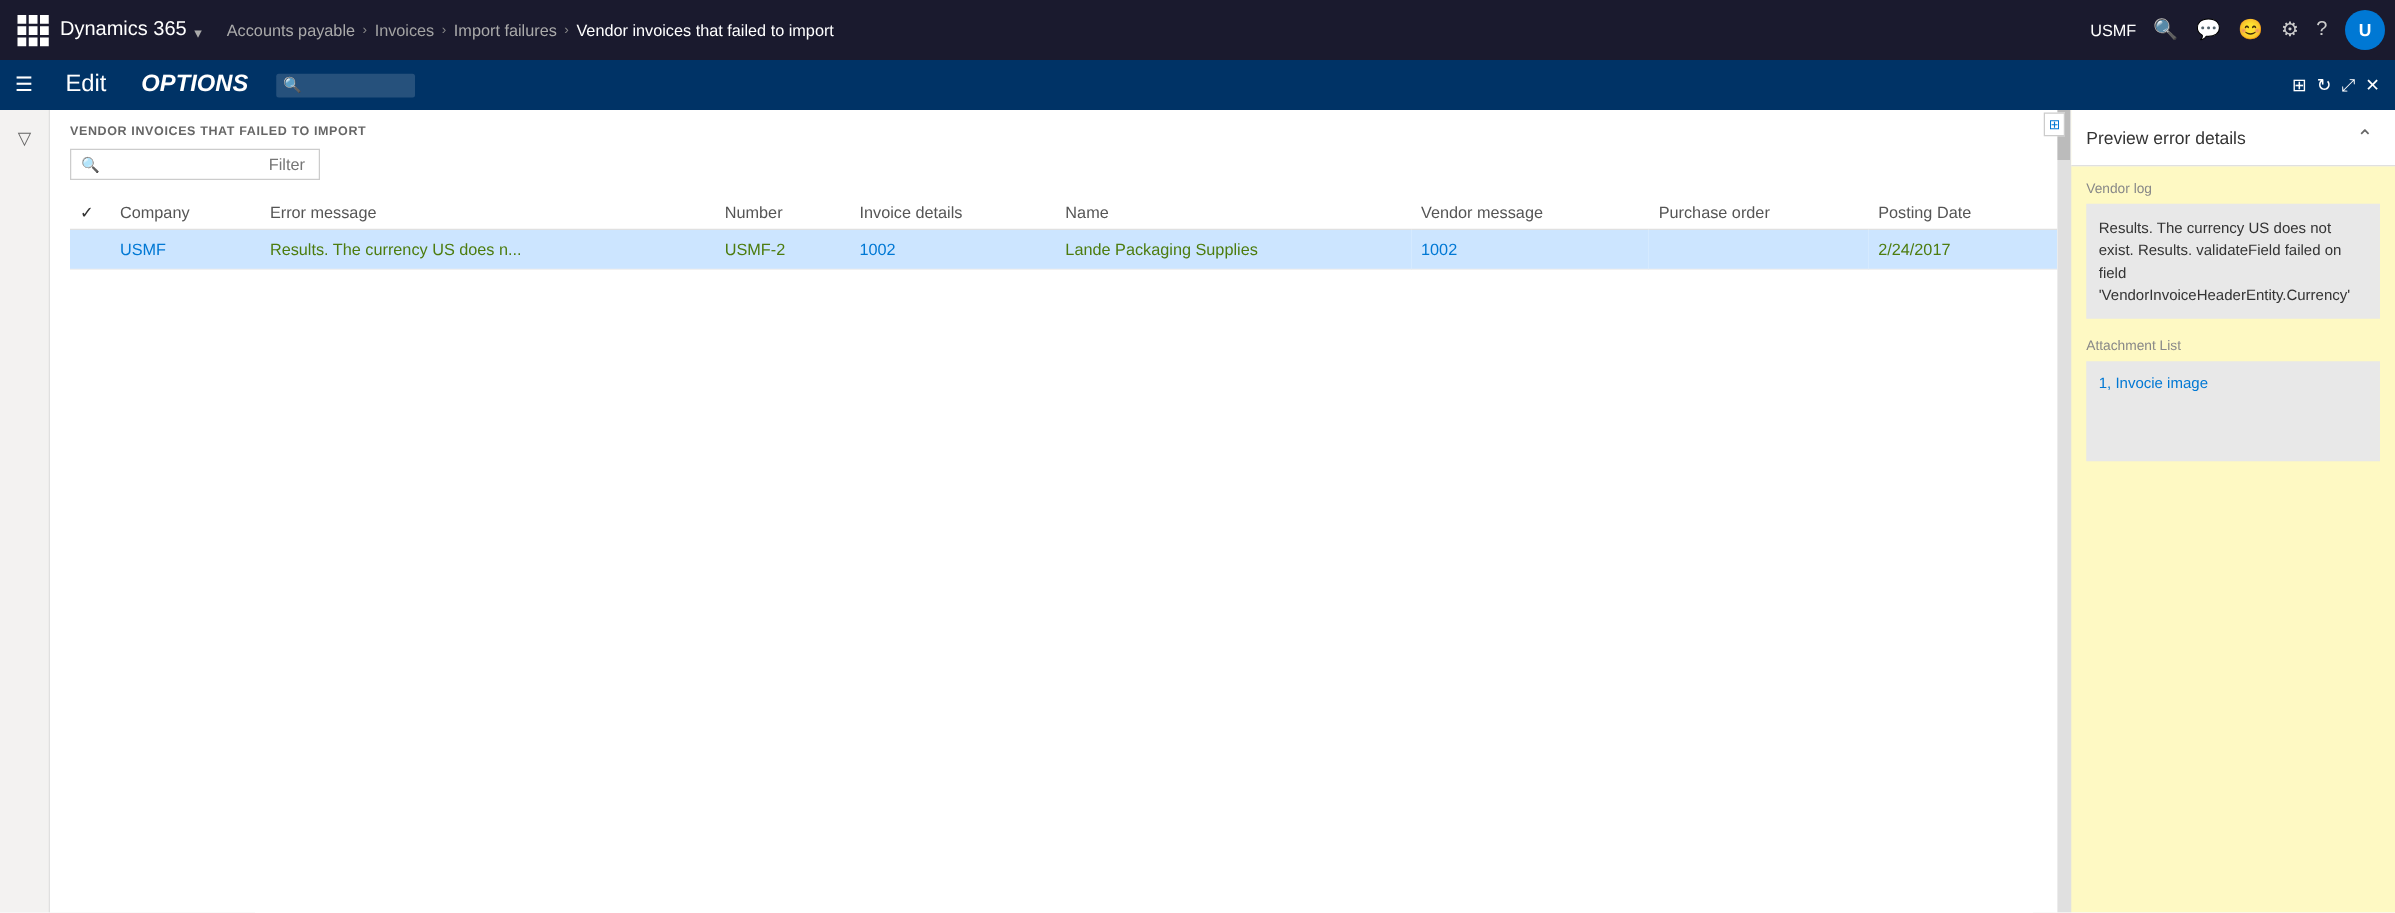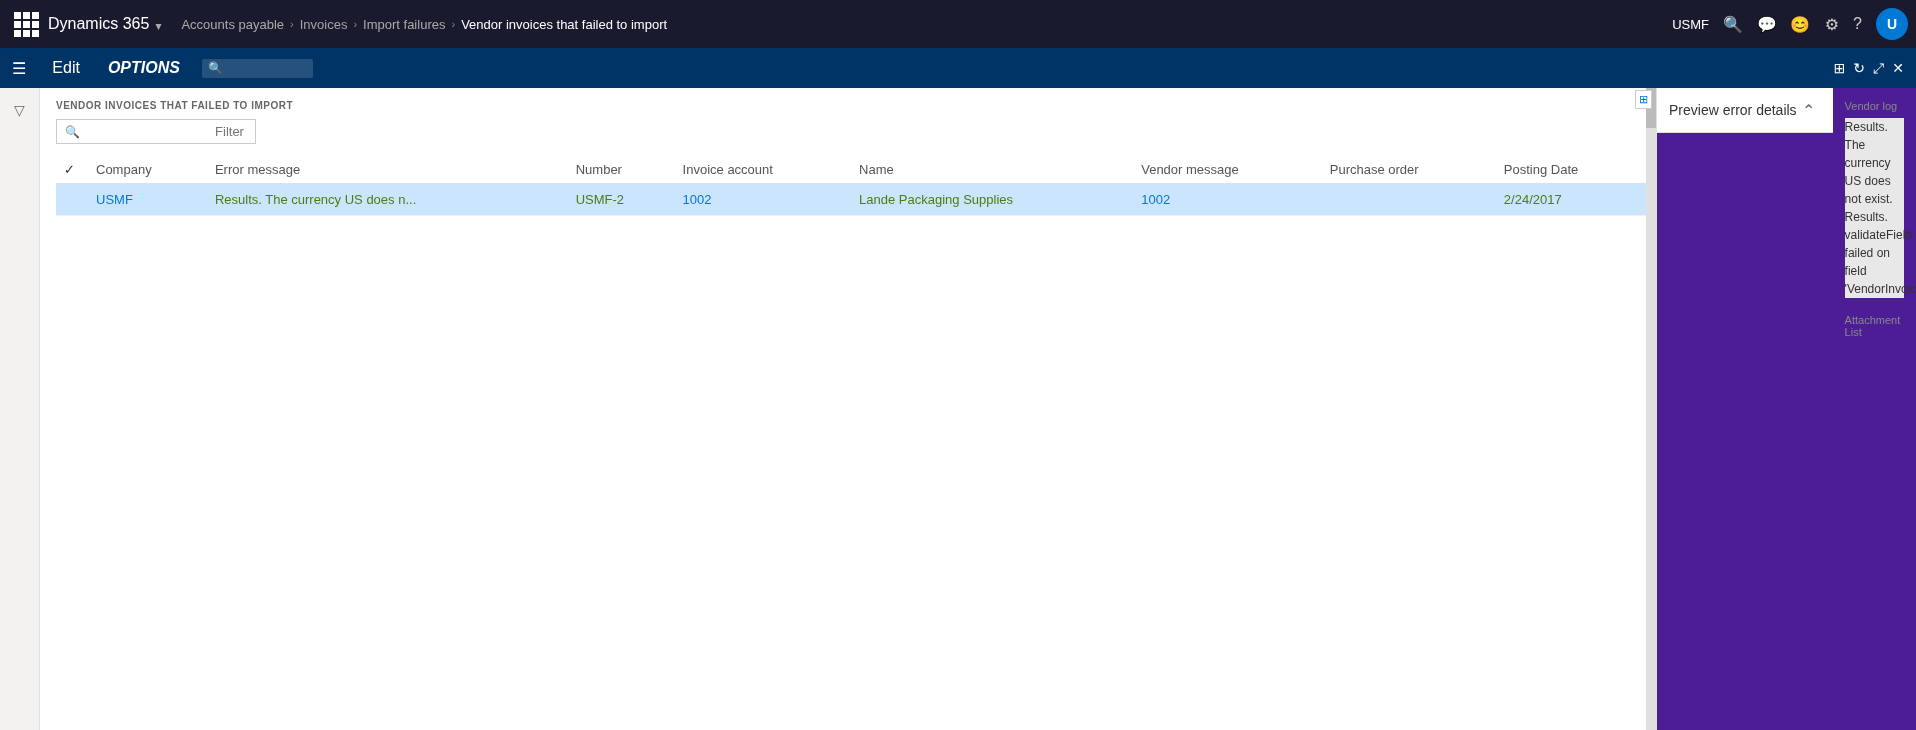--- a/index.html
+++ b/index.html
@@ -54,21 +54,21 @@
     .sec-toolbar {
       display: flex;
       align-items: center;
       background: #003366;
       height: 40px;
       padding: 0 12px;
       gap: 16px;
     }
     .menu-icon { color: white; font-size: 16px; cursor: pointer; margin-right: 4px; }
     .toolbar-btn {
-      color: white; font-size: 16px; cursor: pointer; padding: 4px 6px;
+      color: white; font-size: 19px; cursor: pointer; padding: 4px 6px;
       background: none; border: none; font-family: inherit;
     }
     .toolbar-search {
       display: flex; align-items: center;
       background: rgba(255,255,255,0.15);
       border: none; border-radius: 2px;
       padding: 2px 6px;
       color: white;
     }
     .toolbar-search input {
@@ -152,23 +152,23 @@
     }
     thead th.check-col { width: 32px; }
     tbody tr { border-bottom: 1px solid #f0f0f0; }
     tbody tr.selected { background: #cce5ff; }
     tbody td { padding: 8px 8px; color: #4d7c0f; vertical-align: middle; }
     .link-cell { color: #0078d4; cursor: pointer; }
 
     
     .preview-panel {
       width: 260px;
-      background: #4c1d95;
+      background: #fef9c3;
       border-left: 1px solid #e0e0e0;
-      display: flex; flex-direction: row;
+      display: flex; flex-direction: column;
       font-size: 13px;
     }
     .preview-header {
       display: flex; align-items: center; justify-content: space-between;
       padding: 10px 12px;
       background: white;
       border-bottom: 1px solid #e0e0e0;
     }
     .preview-title {
       font-size: 14px; font-weight: 500; color: #333;
@@ -176,21 +176,21 @@
     .preview-collapse-btn {
       cursor: pointer; color: #666; font-size: 16px;
       display: flex; align-items: center; justify-content: center;
       width: 24px; height: 24px;
     }
     .preview-content { padding: 12px; flex: 1; overflow: auto; }
     .preview-section-label {
       font-size: 11px; color: #888; margin-bottom: 6px; font-weight: 500;
     }
     .preview-error-box {
-      background: #e8e8e8; font-size: 12px;
+      background: #e8e8e8; padding: 10px; font-size: 12px;
       color: #333; line-height: 1.5; margin-bottom: 16px;
       min-height: 80px;
     }
     .preview-attachment-box {
       background: #e8e8e8; padding: 10px; font-size: 12px;
       color: #333; min-height: 80px;
     }
     .attachment-item { color: #0078d4; cursor: pointer; }
   </style>
 </head>
@@ -270,21 +270,21 @@
     <div class="table-wrap">
       <table>
         <thead>
           <tr>
             <th class="check-col">
               <span style="color:#333;font-size:13px;">✓</span>
             </th>
             <th>Company</th>
             <th>Error message</th>
             <th>Number</th>
-            <th>Invoice account</th>
+            <th>Invoice details</th>
             <th>Name</th>
             <th>Vendor message</th>
             <th>Purchase order</th>
             <th>Posting Date</th>
           </tr>
         </thead>
         <tbody>
           <tr class="selected">
             <td></td>
             <td class="link-cell">USMF</td>
@@ -315,16 +315,19 @@
       <div style="position:absolute;top:2px;left:-22px;color:#0078d4;font-size:11px;cursor:pointer;background:white;border:1px solid #ccc;padding:2px 3px;">⊞</div>
     </div>
 
     <div class="preview-content">
       <div class="preview-section-label">Vendor log</div>
       <div class="preview-error-box">
         <span>Results. The currency US does not exist. Results. validateField failed on field 'VendorInvoiceHeaderEntity.Currency'</span>
       </div>
 
       <div class="preview-section-label">Attachment List</div>
+      <div class="preview-attachment-box">
+        <span class="attachment-item">1, Invocie image</span>
+      </div>
     </div>
   </div>
 
 </div>
 
 </body></html>

